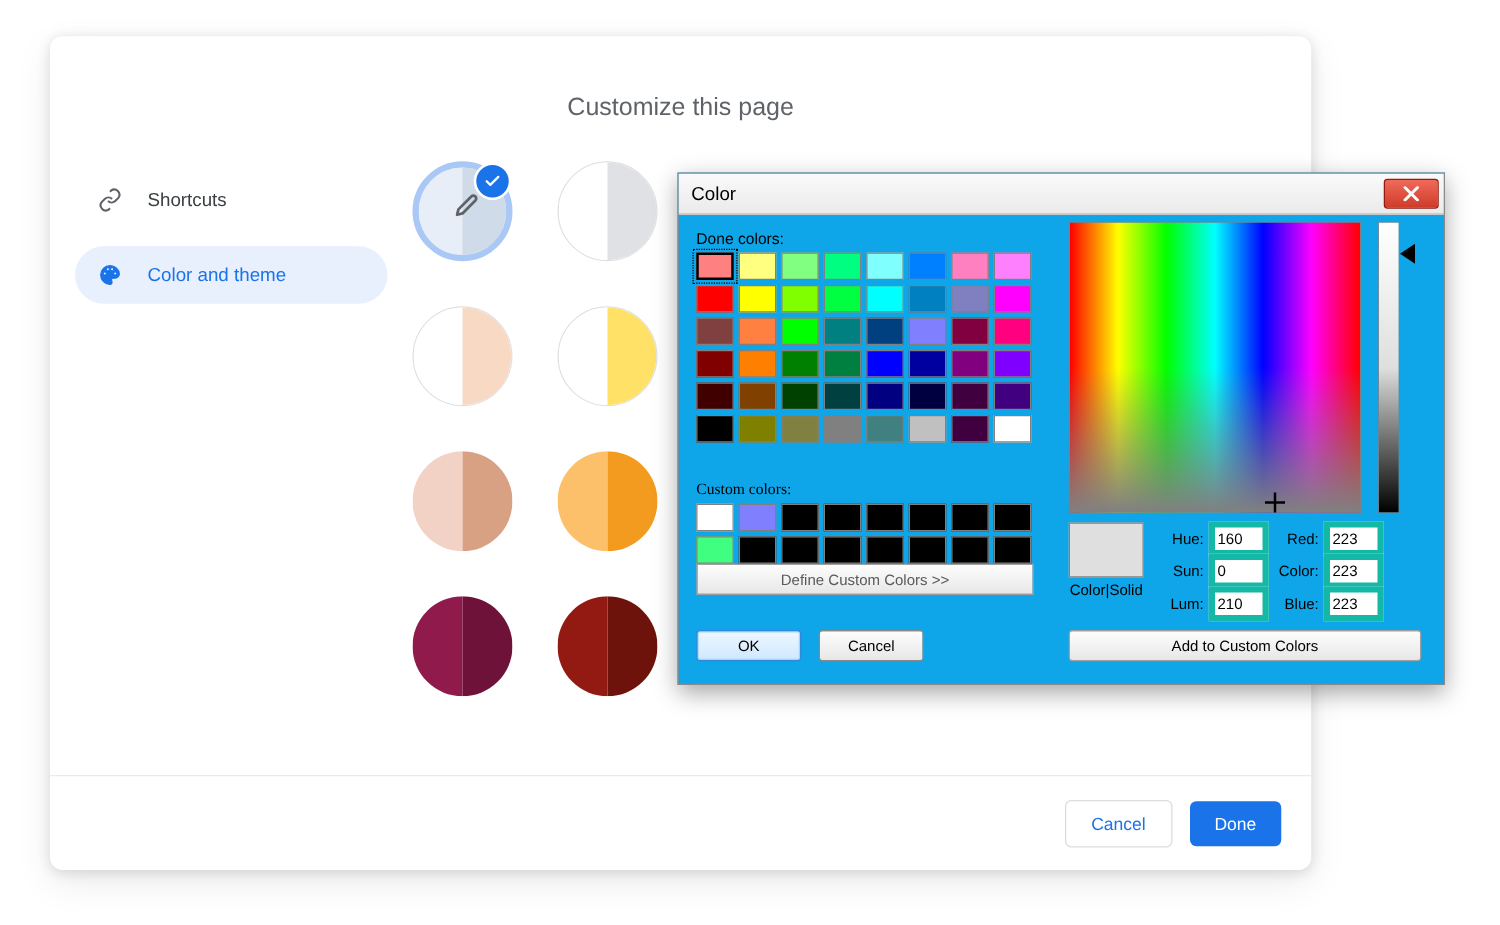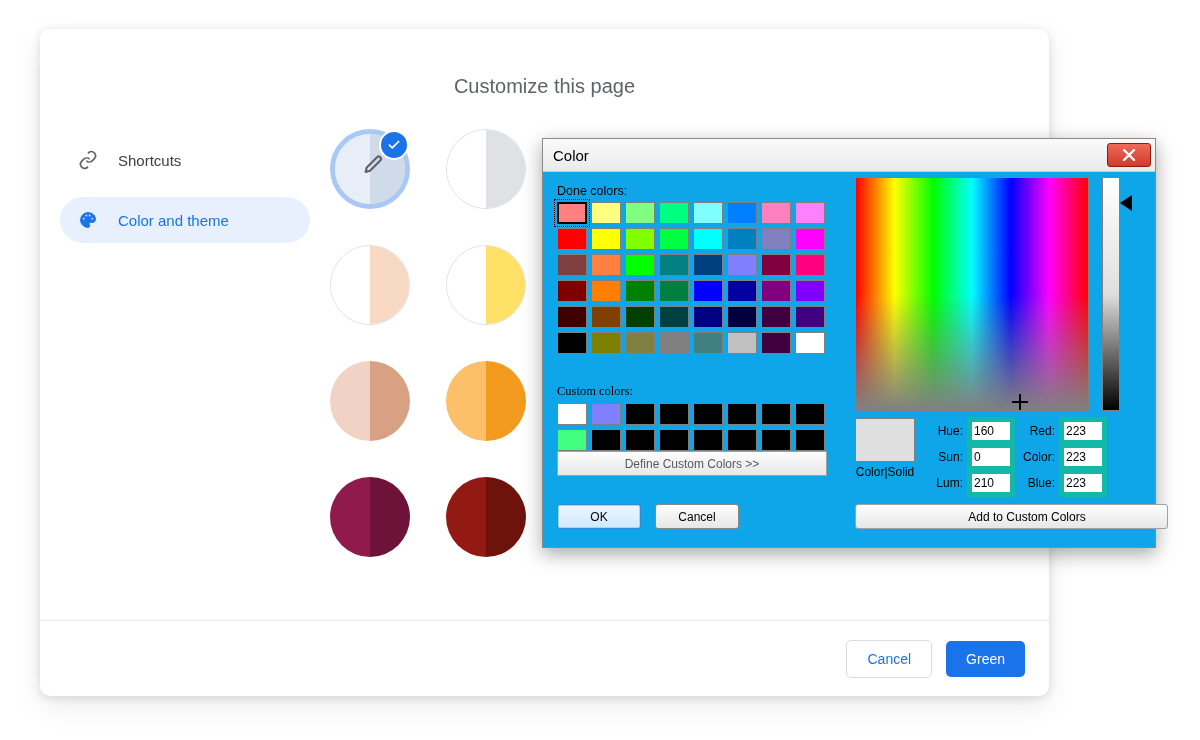--- a/index.html
+++ b/index.html
@@ -275,21 +275,20 @@
   }
 
   .cp-addbtn {
     position:absolute; left:312px; top:333px;
     width: 280px; height: 23px;
     background: linear-gradient(#fdfdfd,#e7e7e7);
     border:1px solid #a0a0a0;
     cursor:pointer;
     display:flex; align-items:center; justify-content:center;
     border-radius:3px;
-    padding-left:31px;
   }
 </style>
 </head>
 <body>
 
 <div class="card">
   <div class="card-title">Customize this page</div>
 
   <div class="sidebar">
     <div class="sidebar-item">
@@ -365,21 +364,21 @@
       </div>
       <div class="swatch">
         <div class="half-l" style="background:#931a12"></div>
           <div class="half-r" style="background:#6e120c"></div>
       </div>
     </div>
   </div>
 
   <div class="card-footer">
     <div class="btn btn-secondary">Cancel</div>
-    <div class="btn btn-primary">Green</div>
+    <div class="btn btn-primary">Done</div>
   </div>
 </div>
 
 <div class="cp">
   <div class="cp-titlebar">
     <span>Color</span>
     <div class="cp-close">
       <span>
         <svg width="14" height="12" viewBox="0 0 14 12">
             <path d="M2 1l10 10M12 1L2 11" stroke="#fff" stroke-width="2.4" stroke-linecap="round"></path>

